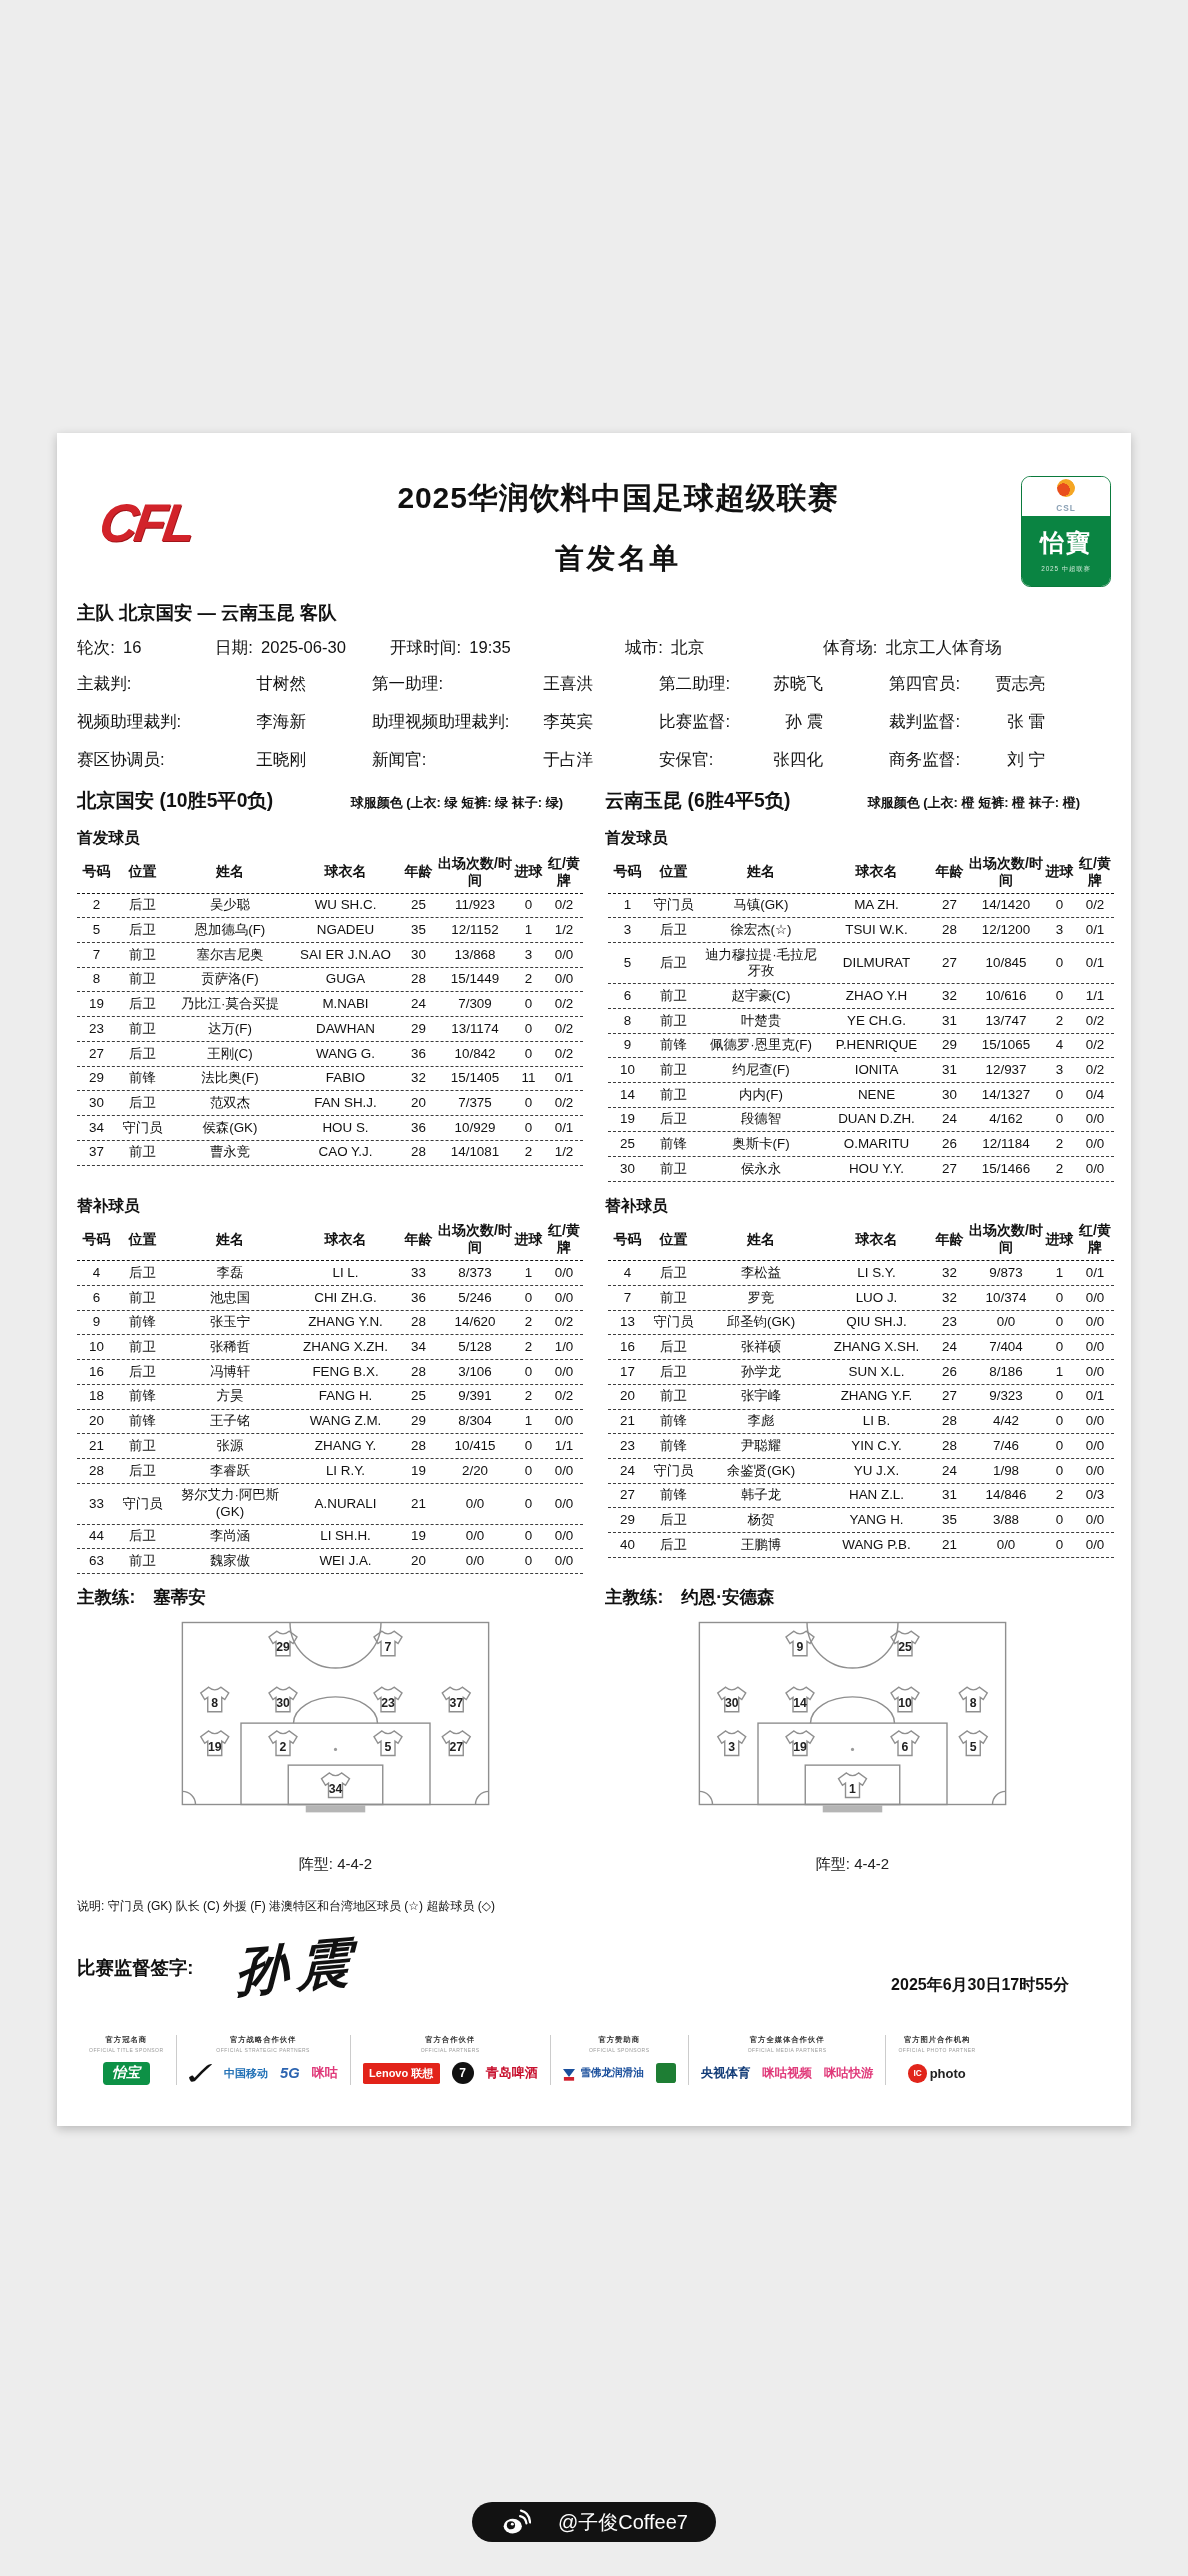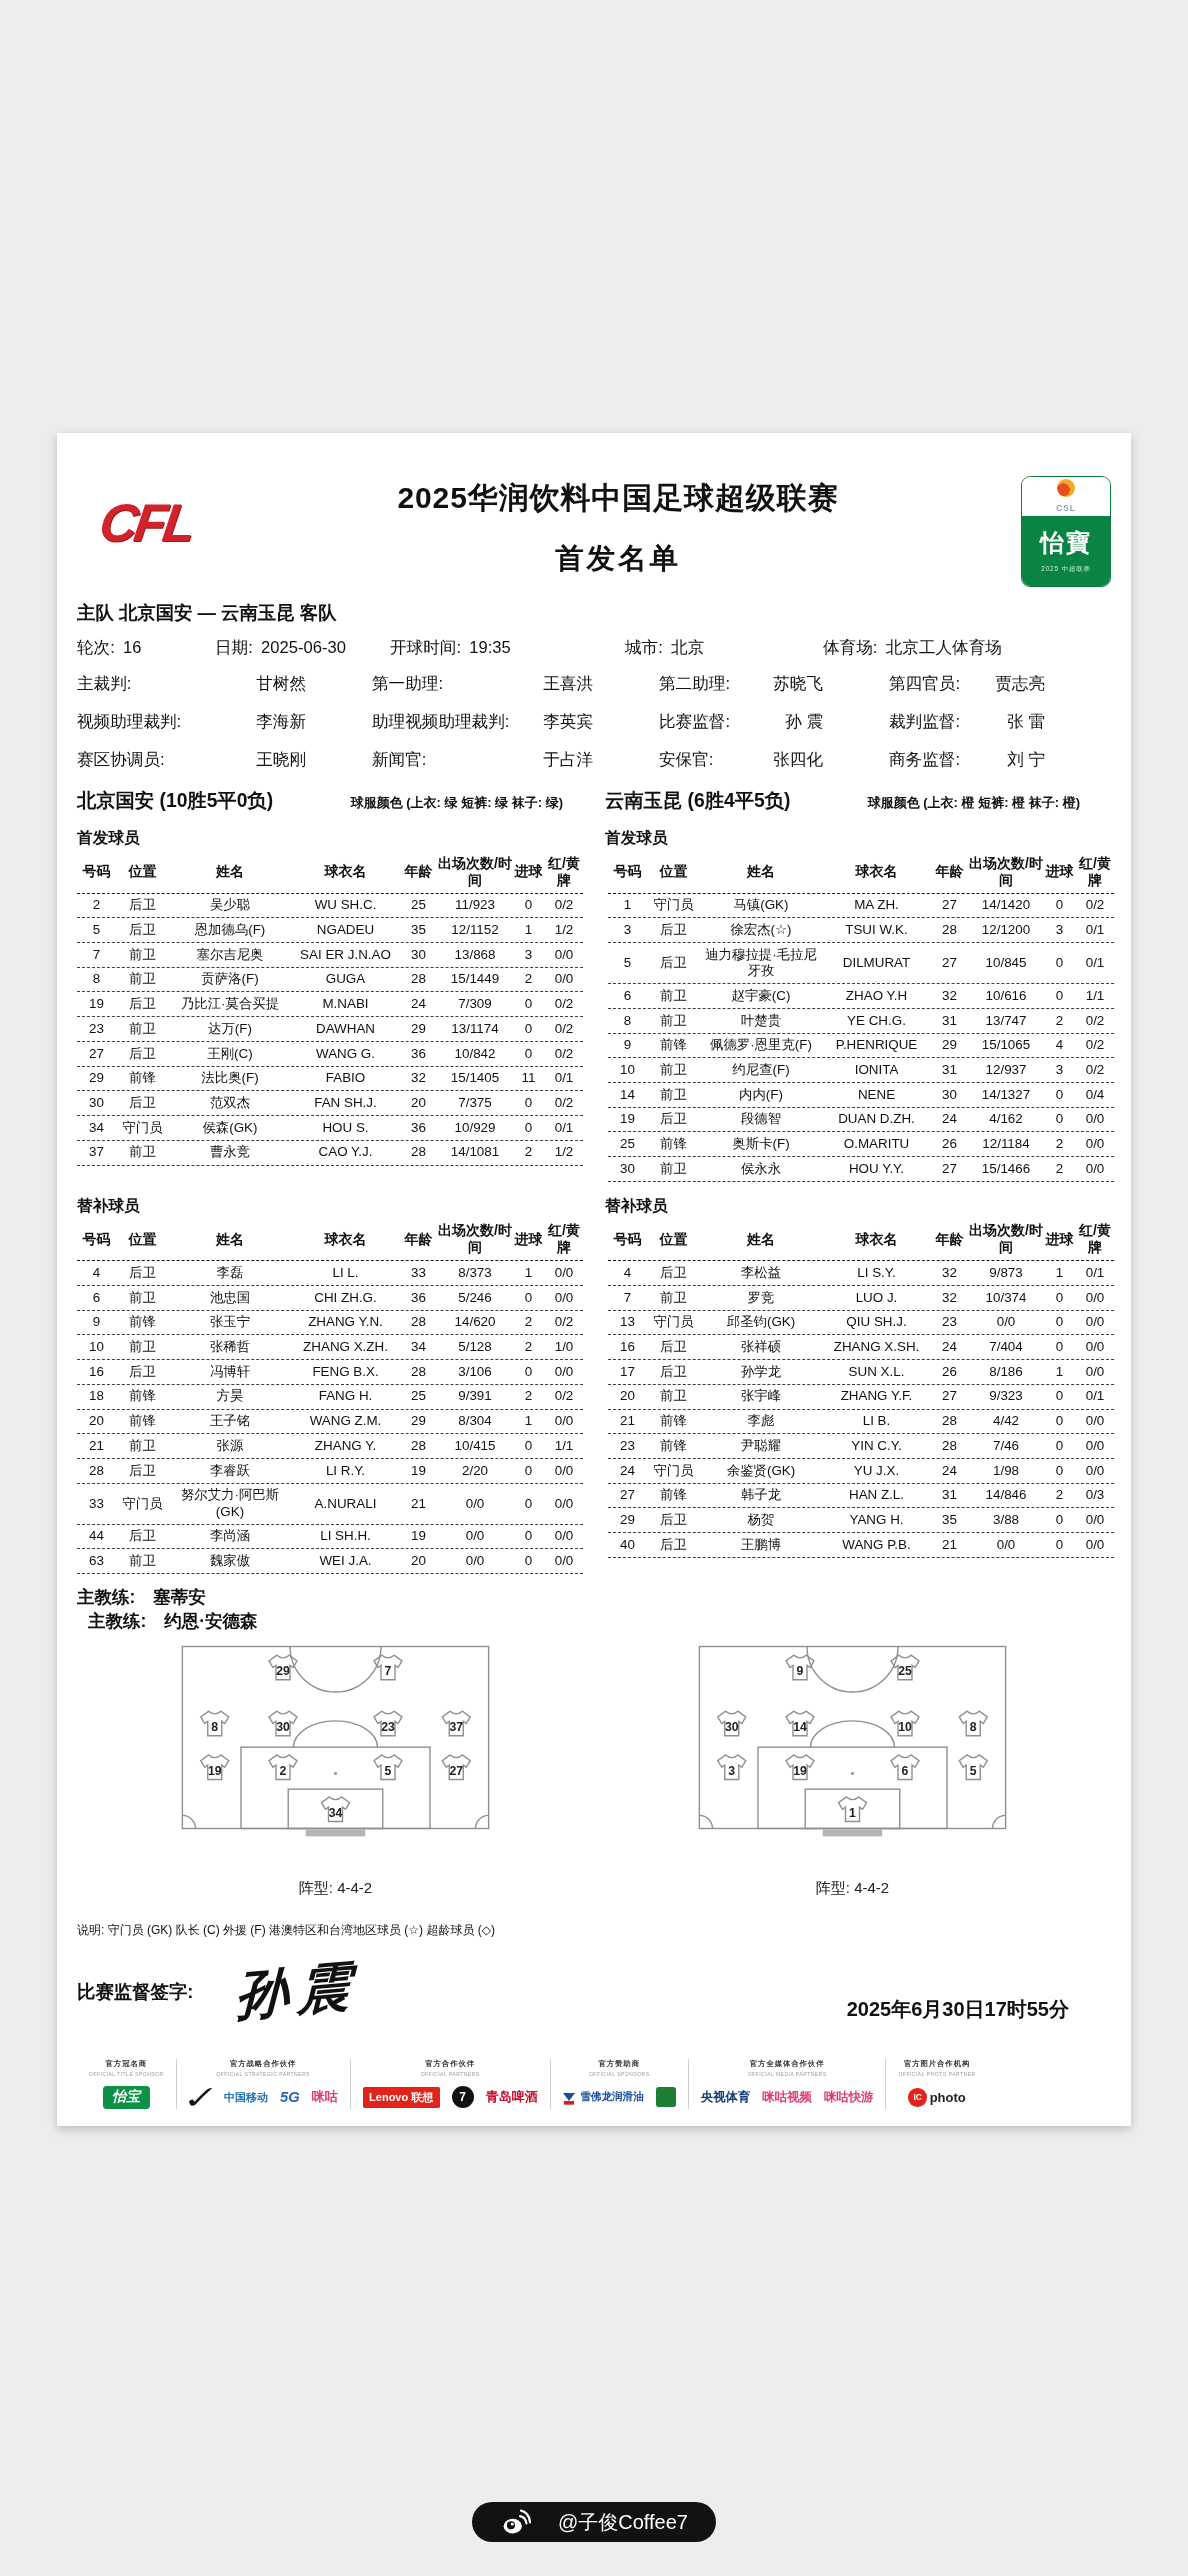--- a/index.html
+++ b/index.html
@@ -44,40 +44,40 @@
   .sec{font-size:15.7px;font-weight:900;}
 
   .tables{margin-top:3.7px;display:flex;gap:25px;}
   .rtable{width:calc(50% - 11px);}
   .trow{display:grid;grid-template-columns:39px 53px 122px 109px 37px 76px 31px 40px;
         border-bottom:1.4px dashed #3c3c3c;align-items:center;}
   .trow .tc{text-align:center;font-size:13.4px;padding:3.7px 0.9px;line-height:1.22;}
   .trow.thead{border-bottom:1.8px dashed #111;}
   .trow.thead .tc{font-weight:900;font-size:14px;padding:1.8px 0 3.7px;}
 
-  .coach-line{margin-top:11px;flex-direction:column;}
+  .coach-line{margin-top:11px;}
   .coach-line .tcol{font-size:17.5px;font-weight:900;}
   .coach-line .cname{margin-left:13px;}
 
   .pitches{margin-top:9.2px;display:flex;}
   .pwrap{width:50%;display:flex;flex-direction:column;align-items:center;}
   .pitch line,.pitch path,.pitch rect.pl,.pitch circle.pl{stroke:#8f8f8f;stroke-width:1.6;fill:none;}
   .pitch .goalbar{fill:#b5b5b5;stroke:none;}
   .pitch .spot{fill:#9a9a9a;stroke:none;}
   .jshape{fill:#fff;stroke:#4a4a4a;stroke-width:1.5;}
   .jnum{font-size:14px;font-weight:600;fill:#222;text-anchor:middle;font-family:"Liberation Sans",sans-serif;}
   .fcap{margin-top:11px;font-size:15px;color:#222;}
 
   .note{margin-top:24px;font-size:12px;font-weight:400;}
 
   .sign-row{margin-top:13px;display:flex;align-items:center;height:79px;}
   .sign-lbl{font-size:18.4px;font-weight:900;}
   .sig{font-family:"DejaVu Serif","Liberation Serif",serif;font-size:53px;font-weight:900;font-style:italic;
        margin-left:42px;transform:rotate(-5deg) skewX(-6deg);letter-spacing:9.2px;}
-  .sign-date{margin-left:auto;padding-right:42px;font-size:20px;font-weight:900;margin-top:36px;}
+  .sign-date{margin-left:auto;padding-right:42px;font-size:16px;font-weight:900;margin-top:36px;}
 
   .sponsors{margin-top:28px;display:flex;align-items:flex-start;}
   .sp-group{padding:0 12px;text-align:center;}
   .sp-group + .sp-group{border-left:0.9px solid #ccc;}
   .sp-lbl{font-size:7.4px;font-weight:bold;color:#333;letter-spacing:0.9px;}
   .sp-sub{font-size:5px;color:#999;margin-top:1.8px;letter-spacing:0.5px;}
   .sp-logos{margin-top:8.3px;display:flex;align-items:center;justify-content:center;gap:12px;height:24px;}
   .chip{display:inline-flex;align-items:center;gap:2.8px;white-space:nowrap;}
   .l-yibao{background:#0d9146;color:#fff;font-style:italic;font-weight:900;padding:2.8px 9.2px;border-radius:3.7px;font-size:14px;}
   .l-nike{font-size:28px;font-weight:900;color:#111;transform:skewX(-14deg) rotate(-10deg) scaleX(1.5);}

